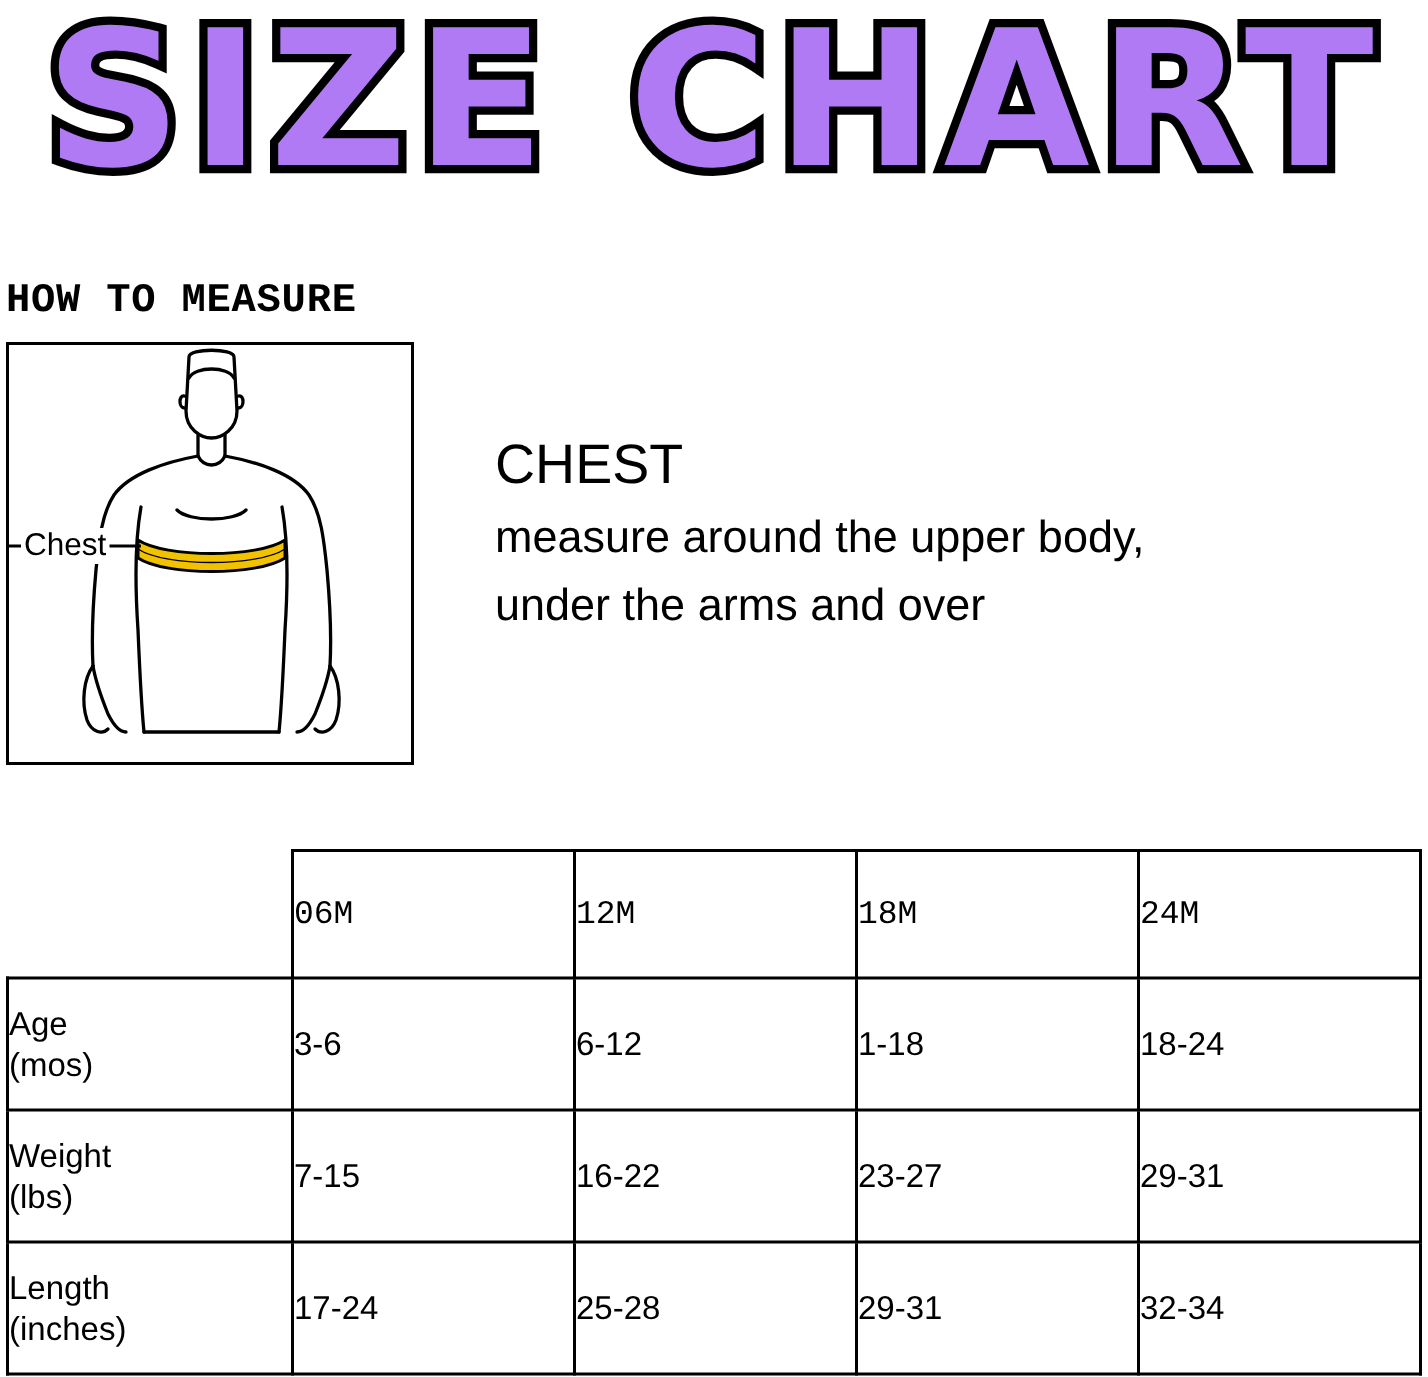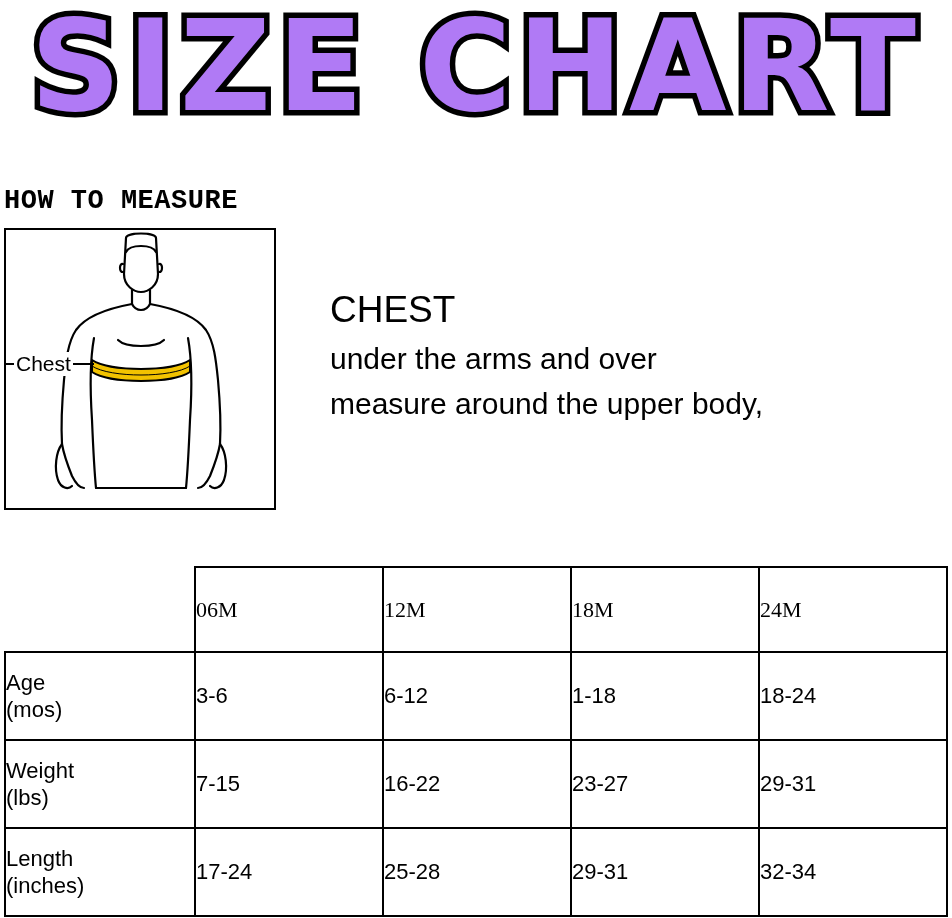--- a/index.html
+++ b/index.html
@@ -104,21 +104,21 @@
     border: none;
     width: 190px;
   }
   .size-table col.sizecol { width: 188px; }
 
   .hdr-row td {
     height: 84px;
   }
   .hdr-cell {
     font-size: 22px;
-    font-family: Liberation Serif, serif;
+    font-family: Liberation Mono, monospace;
     padding-left: 14px;
     padding-top: 40px;
     box-sizing: border-box;
     height: 84px;
     margin-left: 19px;
   }
   .row-label {
     font-size: 22px;
     font-weight: bold;
     font-family: "Liberation Sans", sans-serif;
@@ -188,22 +188,22 @@
     </g>
 
     <line x1="0" y1="134" x2="88" y2="134" stroke="#000000" stroke-width="2"></line>
   </svg>
 </div>
 <div class="chest-label">Chest</div>
 
 <div class="desc">
   <div class="desc-title">CHEST</div>
   <div class="desc-body">
+    <div>measure around the upper body,</div>
     <div>under the arms and over</div>
-    <div>measure around the upper body,</div>
   </div>
 </div>
 
 <table class="size-table">
   <colgroup>
     <col style="width:190px">
     <col class="sizecol">
     <col class="sizecol">
     <col class="sizecol">
     <col class="sizecol">

